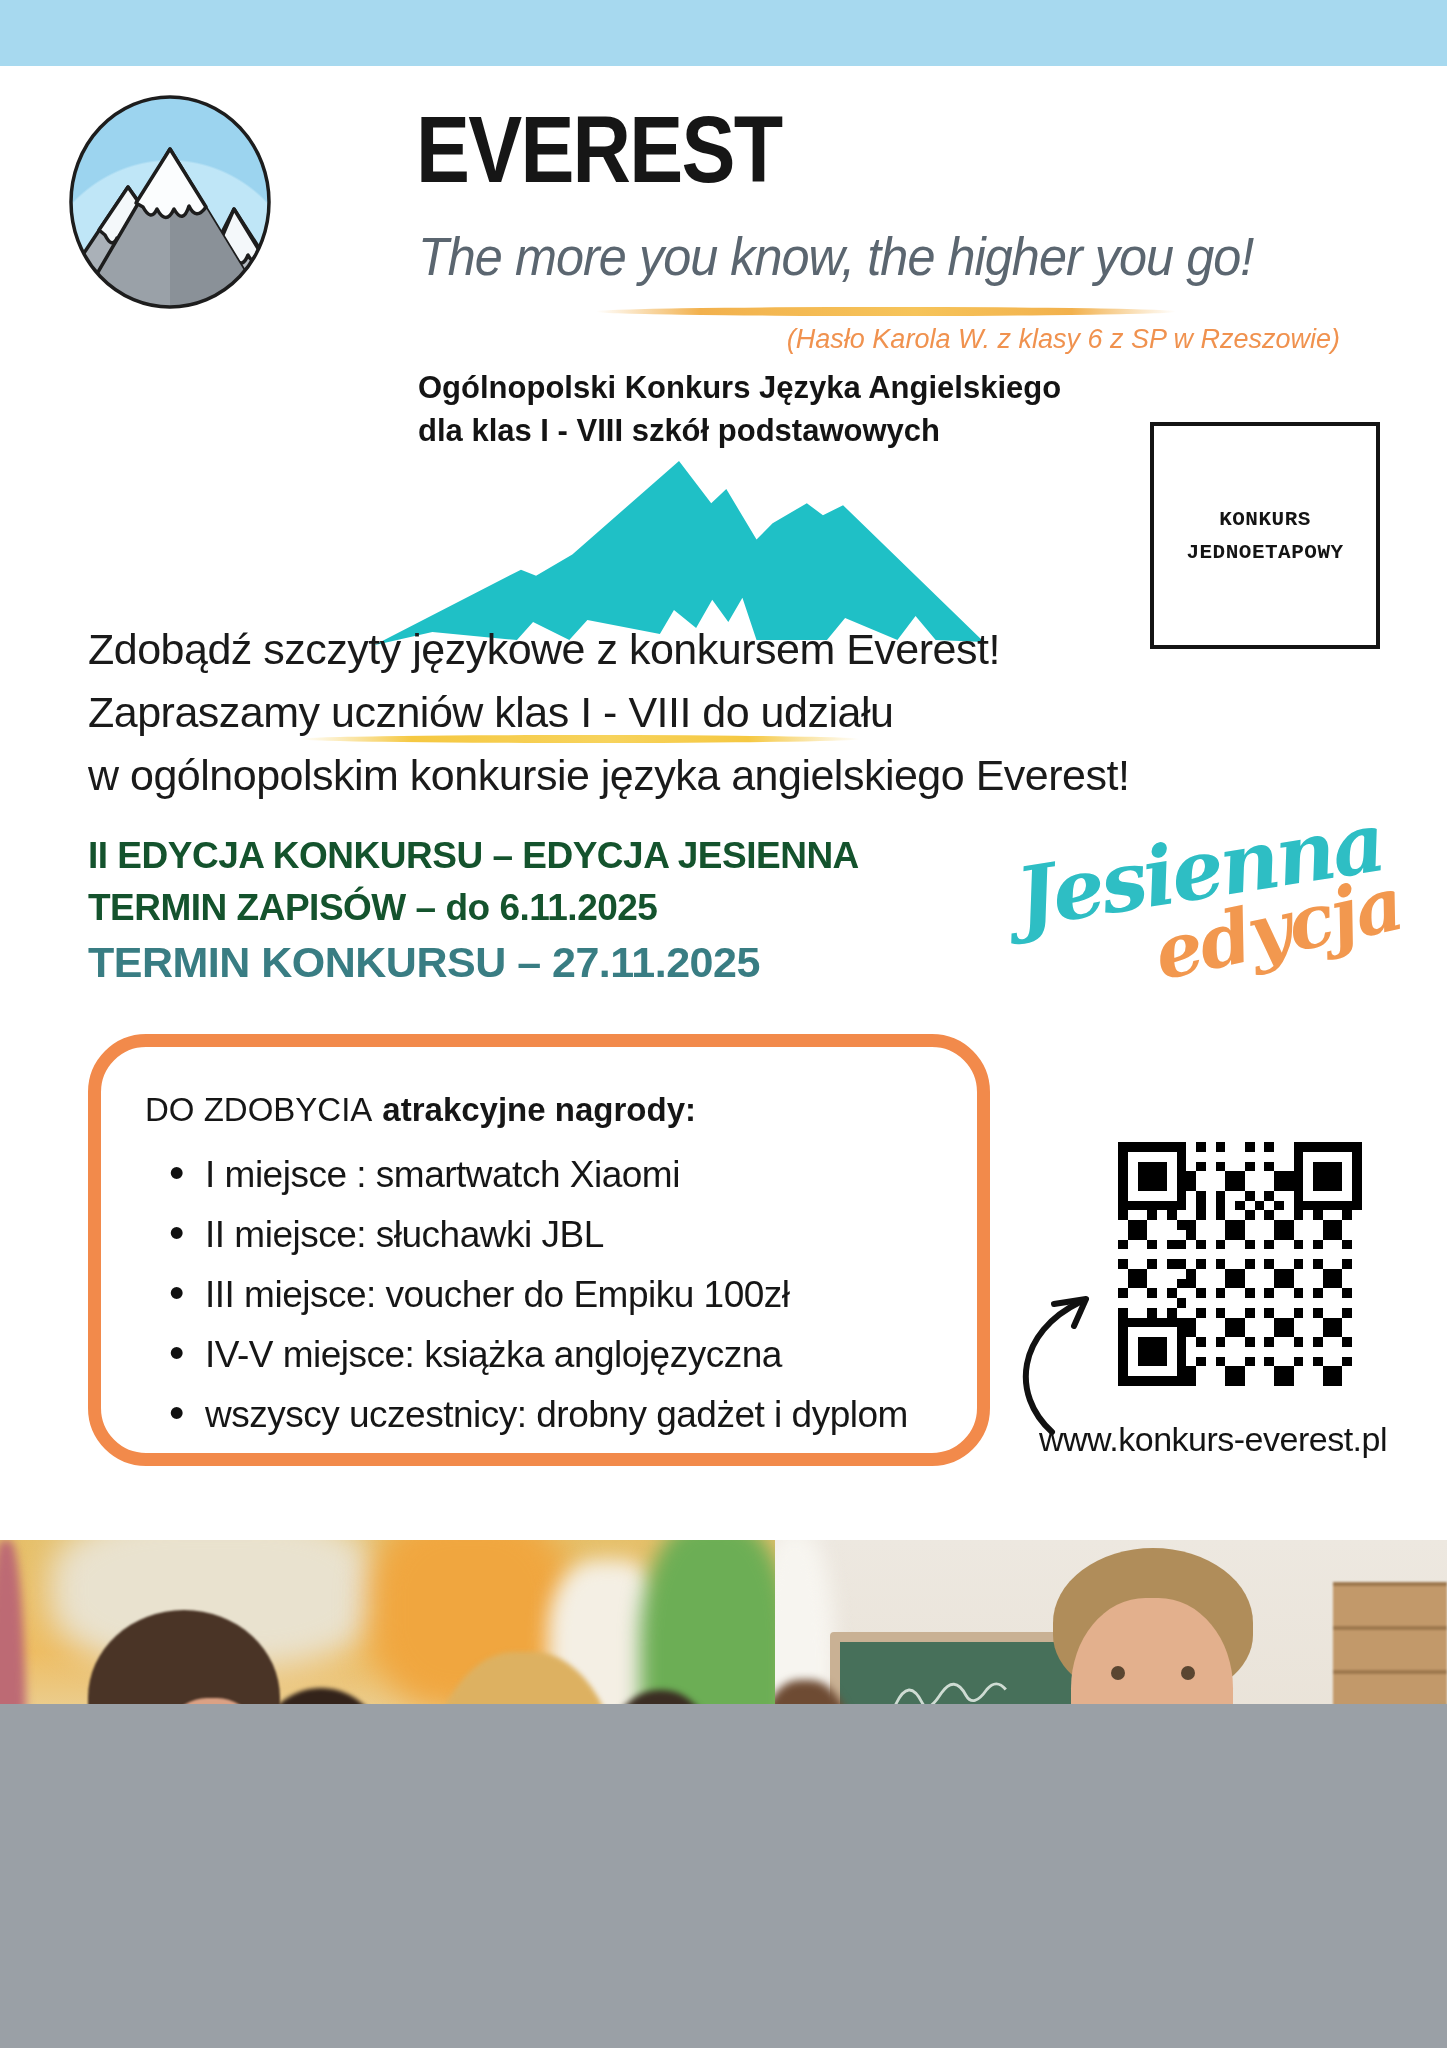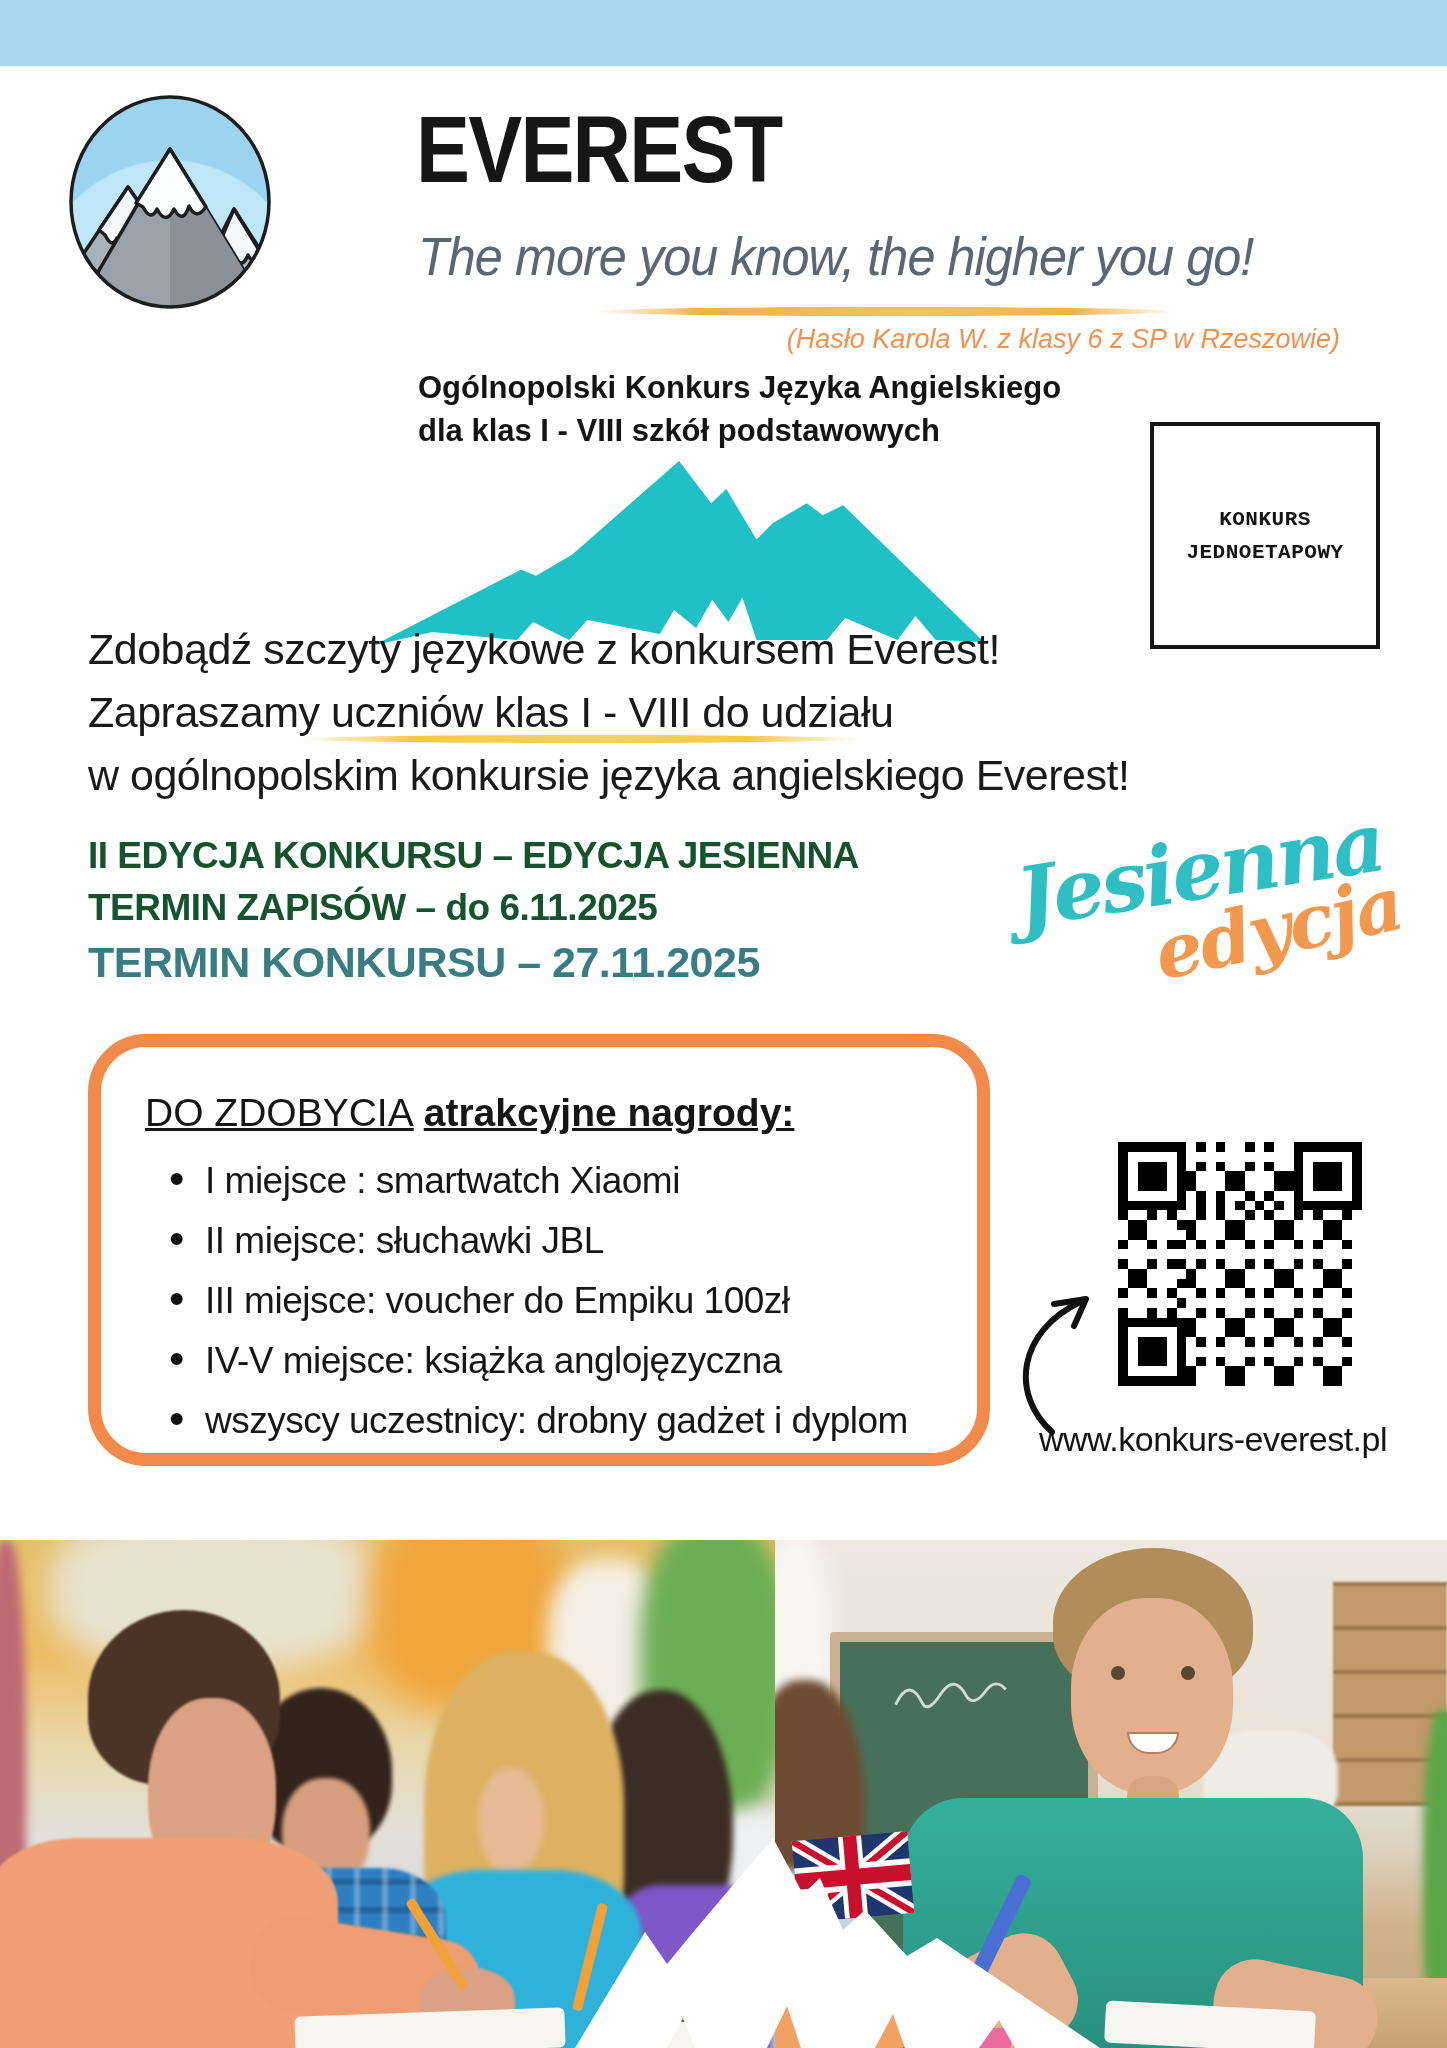--- a/index.html
+++ b/index.html
@@ -2,21 +2,21 @@
 <html style="--teal: #1fc0c6; --dark-teal: #397d83; --orange: #f0924f; --box-border: #f28a4b; --yellow: #f5c842; --ink: #1c1c1c; --gray: #5b6670; --topbar: #a7d9ef;"><head>
 <meta charset="utf-8">
 <style>
   :root{
     --teal:#1fc0c6; --dark-teal:#397d83; --orange:#f0924f; --box-border:#f28a4b;
     --yellow:#f5c842; --ink:#1c1c1c; --gray:#5b6670; --topbar:#a7d9ef;
   }
   *{margin:0;padding:0;box-sizing:border-box;}
   html,body{background:#9aa0a6;}
   body{font-family:"Liberation Sans",sans-serif;color:var(--ink);}
-  .poster{position:relative;width:1447px;height:2048px;background:#fff;overflow:hidden;margin:0 auto;padding-left:7px;}
+  .poster{position:relative;width:1447px;height:1704px;background:#fff;overflow:hidden;margin:0 auto;padding-left:7px;}
 
   
   .topbar{position:absolute;left:0;top:0;width:1447px;height:66px;background:var(--topbar);}
 
   
   .logo{position:absolute;left:66px;top:92px;width:210px;height:220px;}
 
   
   .title{position:absolute;left:416px;top:96px;font-size:94px;font-weight:700;letter-spacing:-2px;
          transform:scaleX(.86);transform-origin:0 0;color:#161616;white-space:nowrap;}
@@ -49,21 +49,21 @@
   
   .season{position:absolute;left:1022px;top:856px;width:430px;transform:rotate(-9deg);transform-origin:0 50%;}
   .season .w1{display:block;font-family:"DejaVu Serif",serif;font-style:italic;font-weight:700;
         font-size:82px;color:#2ebec4;letter-spacing:-3px;line-height:84px;}
   .season .w2{display:block;font-family:"DejaVu Serif",serif;font-style:italic;font-weight:700;
         font-size:74px;color:#f2984f;letter-spacing:-2px;line-height:70px;margin:-8px 0 0 128px;transform:rotate(-3deg);}
 
   
   .prize-box{position:absolute;left:88px;top:1034px;width:902px;height:432px;border:13px solid var(--box-border);
          border-radius:58px;background:#fff;padding:44px 20px 0 44px;}
-  .prize-heading{font-size:39px;color:#161616;text-decoration:underline;}
+  .prize-heading{font-size:33px;color:#161616;}
   .prize-heading .bold{font-weight:700;margin-left:10px;}
   .prize-list{list-style:none;margin-top:16px;}
   .prize-list li{position:relative;font-size:37px;line-height:60px;padding-left:60px;color:#161616;letter-spacing:-.5px;}
   .prize-list li::before{content:"\2022";position:absolute;left:24px;top:-2px;font-size:44px;color:#111;}
 
   
   .qr{position:absolute;left:1118px;top:1142px;width:244px;height:244px;}
   .arrow{position:absolute;left:1014px;top:1286px;width:116px;height:150px;}
   .website{position:absolute;left:980px;top:1420px;width:466px;text-align:center;font-size:34px;color:#141414;letter-spacing:-.5px;}
 

